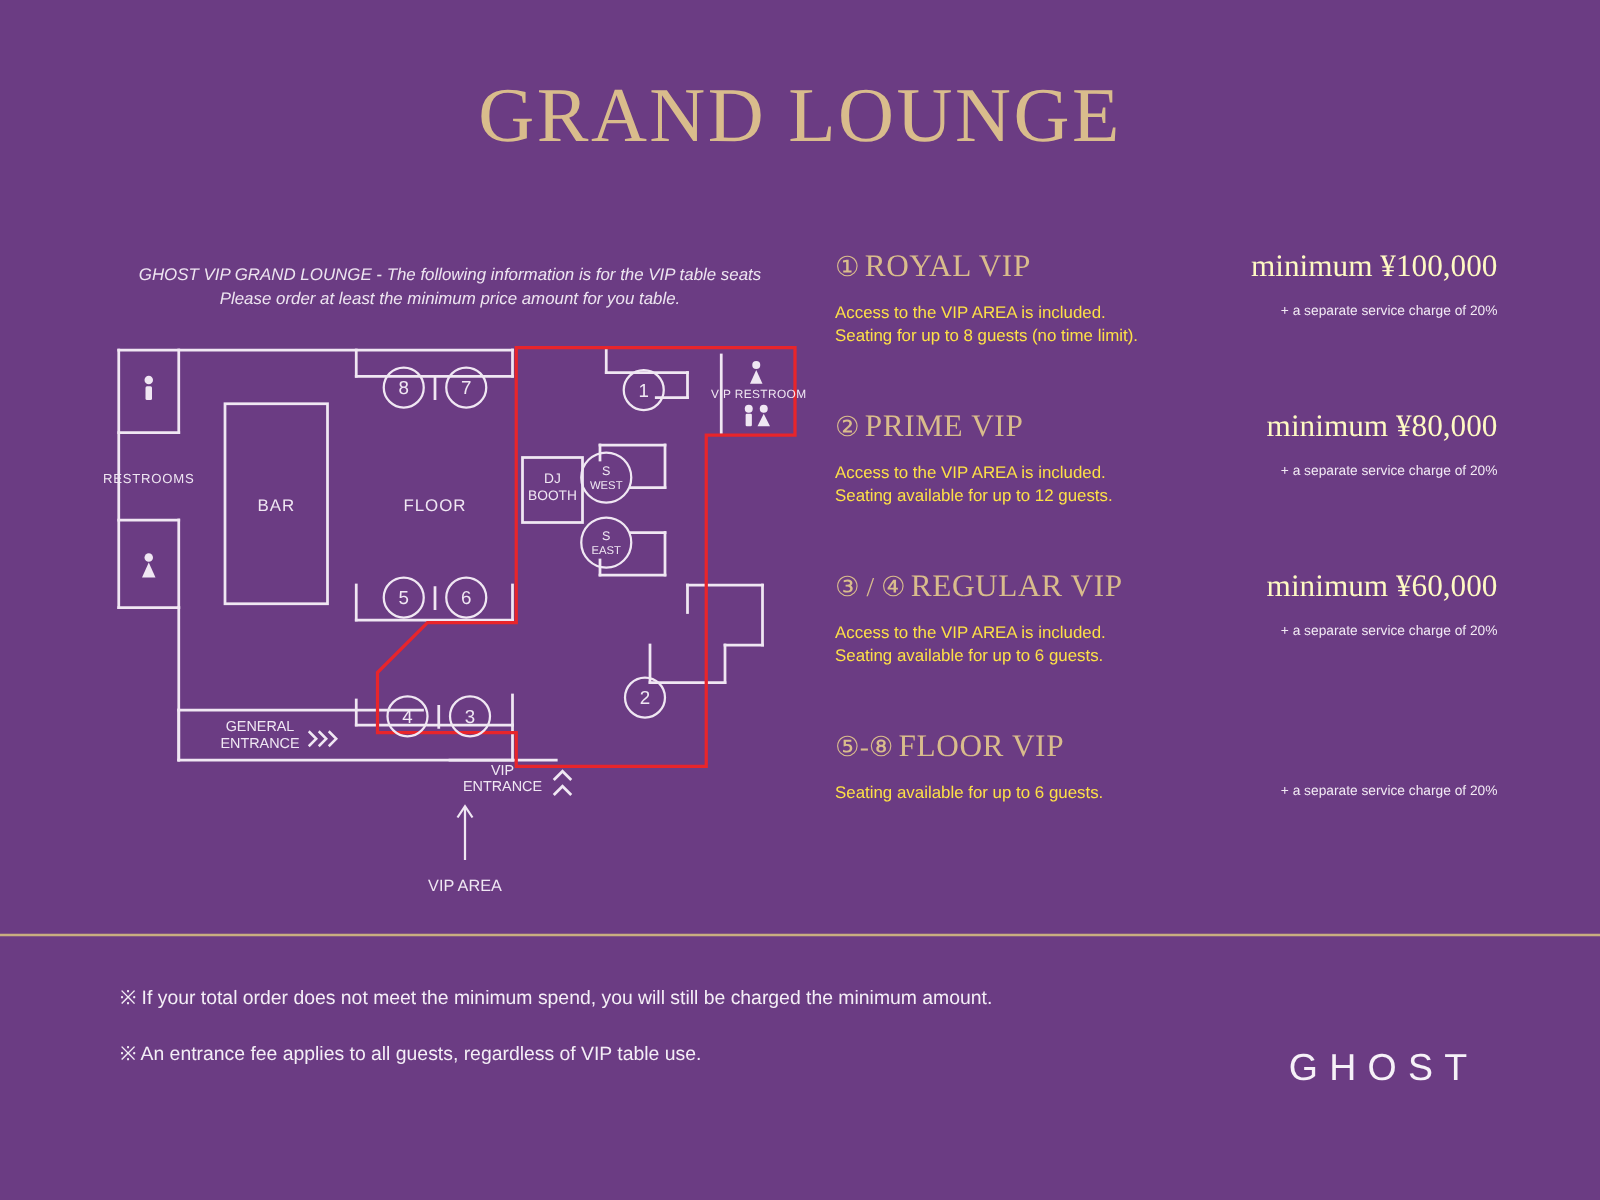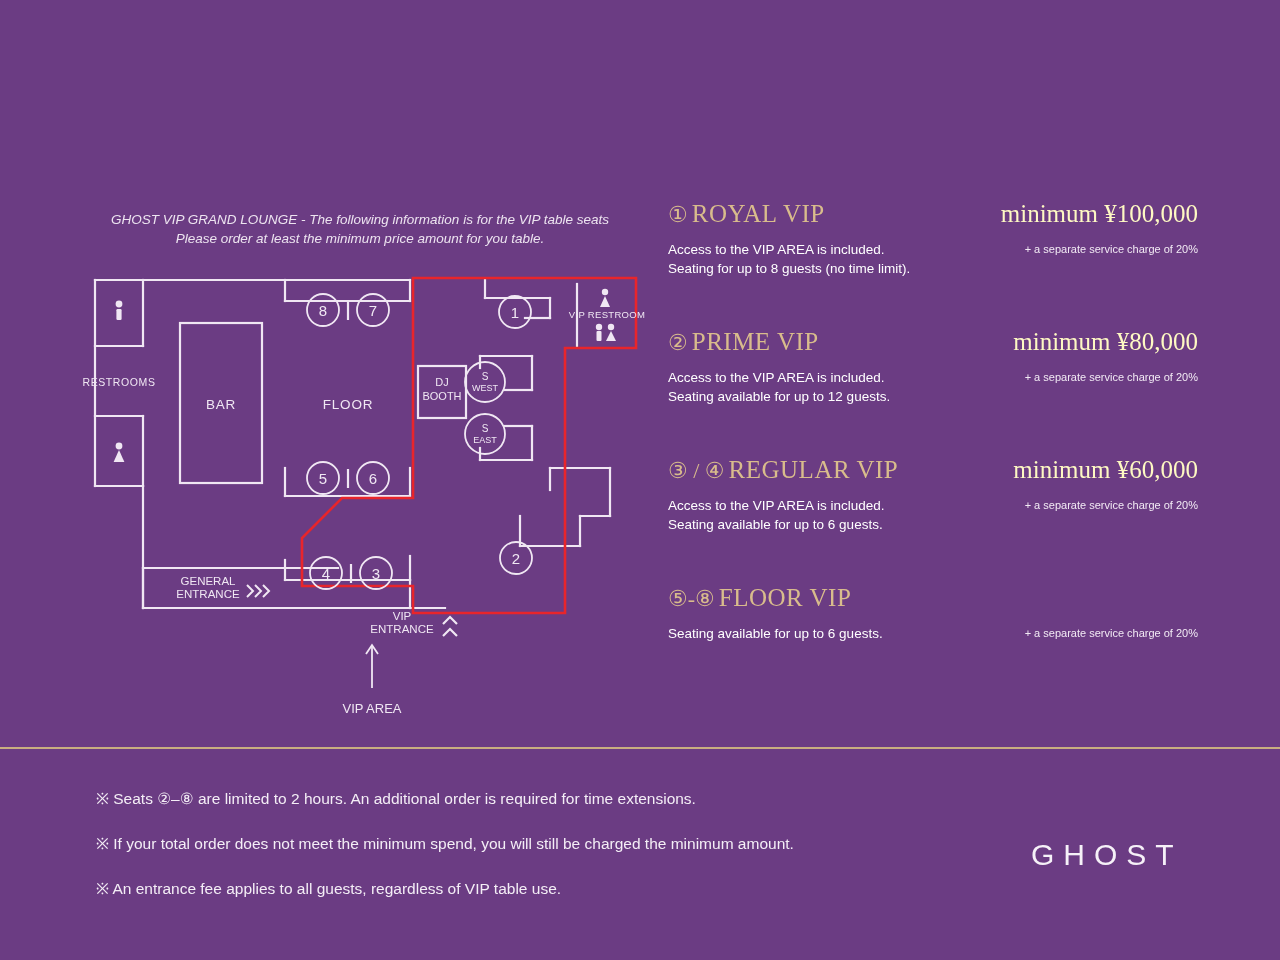--- a/index.html
+++ b/index.html
@@ -63,21 +63,21 @@
     font-size:25px;
     color:#fef9c3;
     white-space:nowrap;
     text-align:right;
   }
   .tier-body{
     display:flex;justify-content:space-between;align-items:flex-start;
     margin-top:12px;
   }
   .tier-desc{
-    color:#ffffff;font-size:13.5px;line-height:19px;white-space:pre-line;
+    color:#fde047;font-size:13.5px;line-height:19px;white-space:pre-line;
   }
   .tier-charge{
     color:#F2EAF4;font-size:11px;line-height:19px;white-space:nowrap;
     text-align:right;padding-top:0;
   }
 
   
   .divider{
     position:absolute;left:0;top:747px;width:1280px;height:2px;
     background:#C9AE80;
@@ -100,20 +100,21 @@
 
   
   .pl-label{fill:#F0E7F3;font-family:"Liberation Sans",sans-serif;}
   .pl-num{fill:#F0E7F3;font-family:"Liberation Sans",sans-serif;font-size:15px;}
 </style>
 </head>
 <body>
 
 <div class="page">
 
+  <div class="title">GRAND LOUNGE</div>
 
   <div class="plan-intro">
     <div>GHOST VIP GRAND LOUNGE - The following information is for the VIP table seats</div>
     <div>Please order at least the minimum price amount for you table.</div>
   </div>
 
   <div class="floorplan">
     <svg width="580" height="460" viewBox="0 0 580 460" xmlns="http://www.w3.org/2000/svg">
 
       <g stroke="#F0E7F3" stroke-width="2.2" fill="none" stroke-linecap="square">
@@ -335,20 +336,19 @@
         <div class="tier-desc">Seating available for up to 6 guests.</div>
         <div class="tier-charge">+ a separate service charge of 20%</div>
       </div>
     </div>
 
   </div>
 
   <div class="divider"></div>
 
   <div class="notes">
-    <div class="note">※ Seats ②–⑧ are limited to 2 hours. An additional order is required for time extensions.</div>
     <div class="note">※ If your total order does not meet the minimum spend, you will still be charged the minimum amount.</div>
     <div class="note">※ An entrance fee applies to all guests, regardless of VIP table use.</div>
   </div>
 
   <div class="brand">GHOST</div>
 
 </div>
 
 </body></html>

